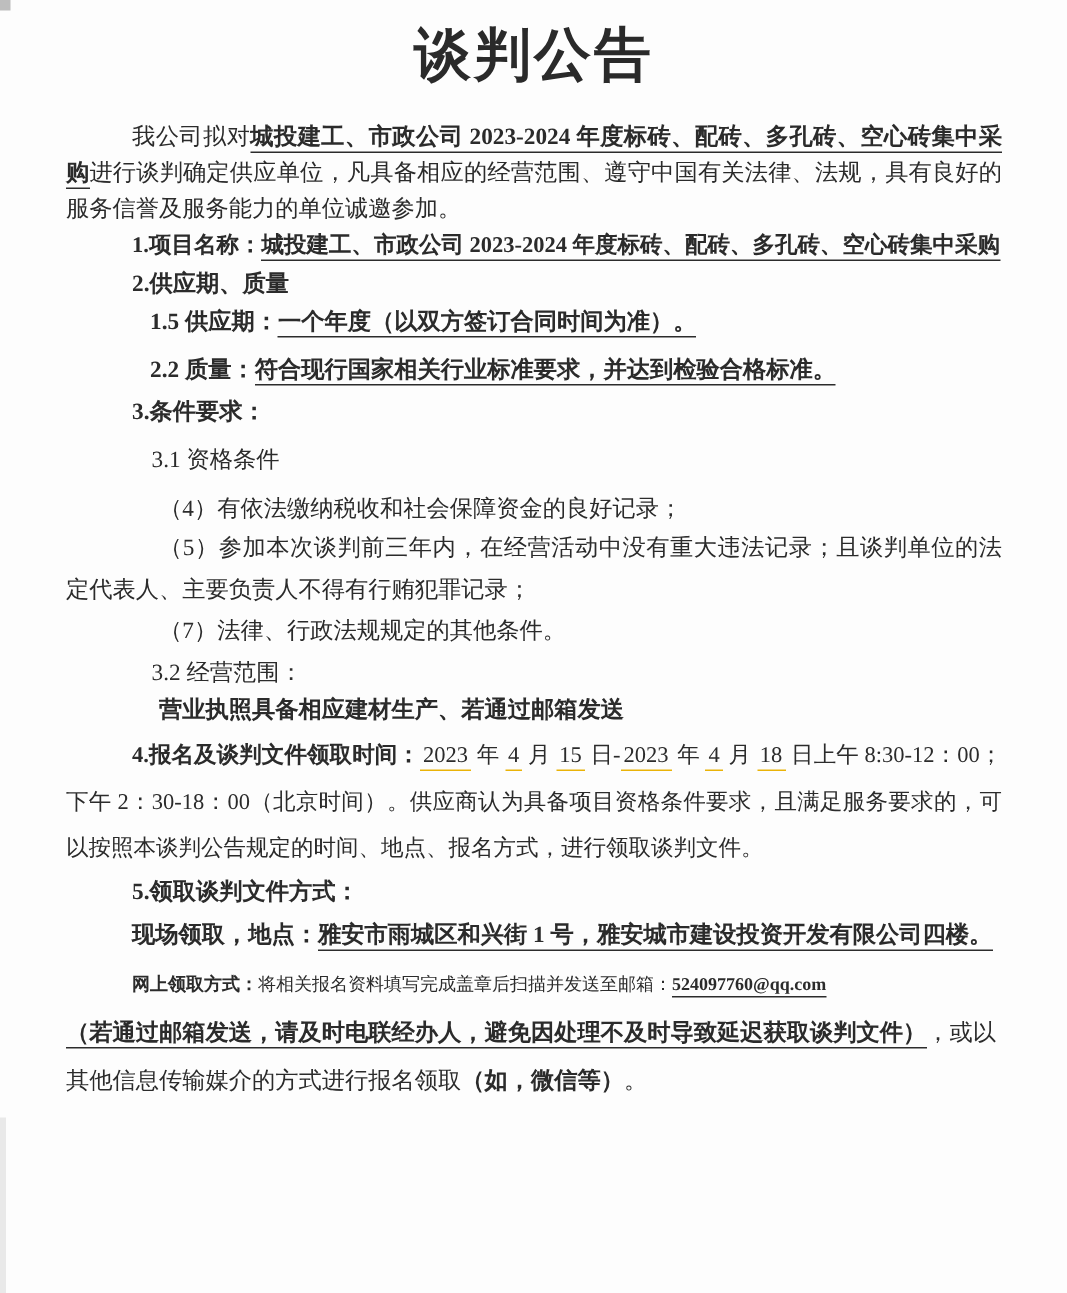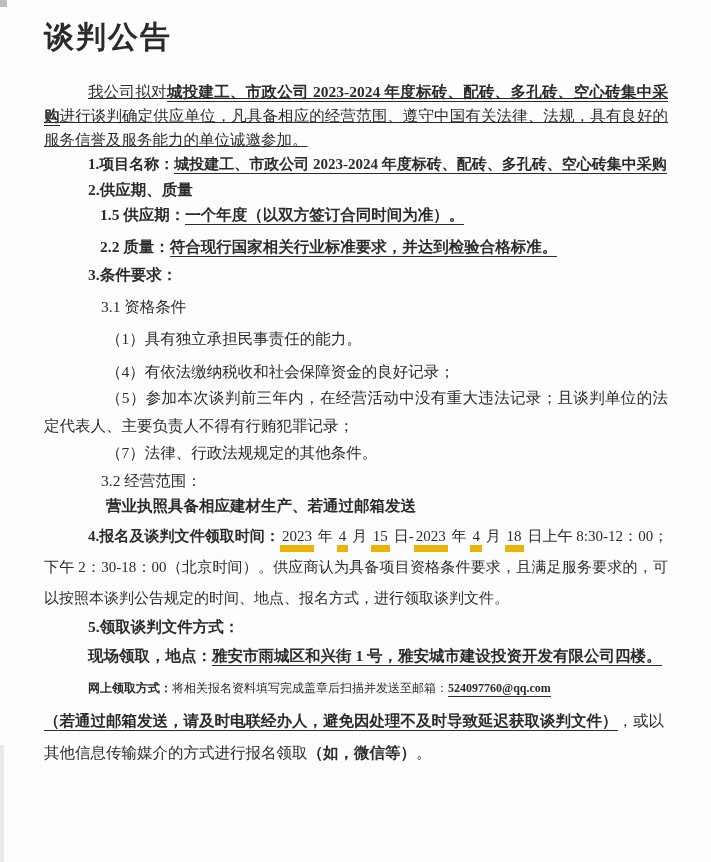--- a/index.html
+++ b/index.html
@@ -14,27 +14,28 @@
   }
   .page {
     box-sizing: border-box;
     width: 711px; height: 862px;
     padding: 15px 43px 0 44px;
   }
   .title {
     margin: 0;
     height: 44px;
     line-height: 44px;
-    font-size: 30px;
+    text-align: center;
+    font-size: 38px;
     font-weight: bold;
     color: #2a2a2a;
     letter-spacing: 2px;
   }
   p { margin: 0; line-height: 25px; text-align: justify; }
-  .intro   { margin-top: 21px; line-height: 24px; text-indent: 44px; text-decoration: underline; }
+  .intro   { margin-top: 21px; line-height: 24px; text-indent: 44px; }
   .li1     { margin-top: 0;  text-indent: 44px; font-size: 15px; }
   .li2     { margin-top: 0;  text-indent: 44px; }
   .s21     { margin-top: 0;  text-indent: 56px; }
   .s22     { margin-top: 7px;  text-indent: 56px; }
   .h3      { margin-top: 3px;  text-indent: 44px; }
   .s31     { margin-top: 7px;  text-indent: 57px; }
   .c1      { margin-top: 7px;  text-indent: 62px; }
   .c2      { margin-top: 8px;  text-indent: 62px; }
   .c3      { margin-top: 7px;  text-indent: 62px; }
   .c4      { margin-top: 8px;  text-indent: 62px; }
@@ -43,21 +44,21 @@
   .s32     { margin-top: 3px;  text-indent: 57px; }
   .scope   { margin-top: 0;  text-indent: 62px; font-weight: bold; }
   .p4      { margin-top: 3px; line-height: 31px; text-indent: 44px; font-size: 15px; }
   .h5      { margin-top: 0;  text-indent: 44px; }
   .onsite  { margin-top: 4px; text-indent: 44px; }
   .online  { margin-top: 8px; text-indent: 44px; font-size: 12px; }
   .note    { margin-top: 7px; }
   .other   { margin-top: 7px; }
   .p6      { margin-top: 2px; text-indent: 44px; }
   .b  { font-weight: bold; }
-  .u  { border-bottom: 7px solid #eab308; padding: 0 2px 1px 2px; }
+  .u  { border-bottom: 1px solid #eab308; padding: 0 2px 1px 2px; }
   .bu { font-weight: bold; border-bottom: 1px solid #2c2c2c; padding-bottom: 1px; }
   .gap { display: inline-block; width: 8px; }
   
   .artifact-corner {
     position: absolute; top: 0; left: 0;
     width: 7px; height: 7px;
     background: #8a8a8a; opacity: .55;
   }
   .artifact-left {
     position: absolute; left: 0; top: 745px;
@@ -82,21 +83,20 @@
   <p class="li2 b">2.供应期、质量</p>
 
   <p class="s21"><span class="b">1.5 供应期：</span><span class="bu">一个年度（以双方签订合同时间为准）。</span></p>
 
   <p class="s22"><span class="b">2.2 质量：</span><span class="bu">符合现行国家相关行业标准要求，并达到检验合格标准。</span></p>
 
   <p class="h3 b">3.条件要求：</p>
 
   <p class="s31">3.1 资格条件</p>
 
-  <p class="c1">（1）具有独立承担民事责任的能力。</p>
   <p class="c4">（4）有依法缴纳税收和社会保障资金的良好记录；</p>
   <p class="c5">（5）参加本次谈判前三年内，在经营活动中没有重大违法记录；且谈判单位的法定代表人、主要负责人不得有行贿犯罪记录；</p>
   <p class="c6">（7）法律、行政法规规定的其他条件。</p>
 
   <p class="s32">3.2 经营范围：</p>
 
   <p class="scope">营业执照具备相应建材生产、若通过邮箱发送</p>
 
   <p class="p4"><span class="b">4.报名及谈判文件领取时间：</span><span class="u">2023</span> <span>年</span> <span class="u">4</span> <span>月</span> <span class="u">15</span> <span>日-</span><span class="u">2023</span> <span>年</span> <span class="u">4</span> <span>月</span> <span class="u">18</span> <span>日上午 8:30-12：00；下午 2：30-18：00（北京时间）。供应商认为具备项目资格条件要求，且满足服务要求的，可以按照本谈判公告规定的时间、地点、报名方式，进行领取谈判文件。</span></p>
 

